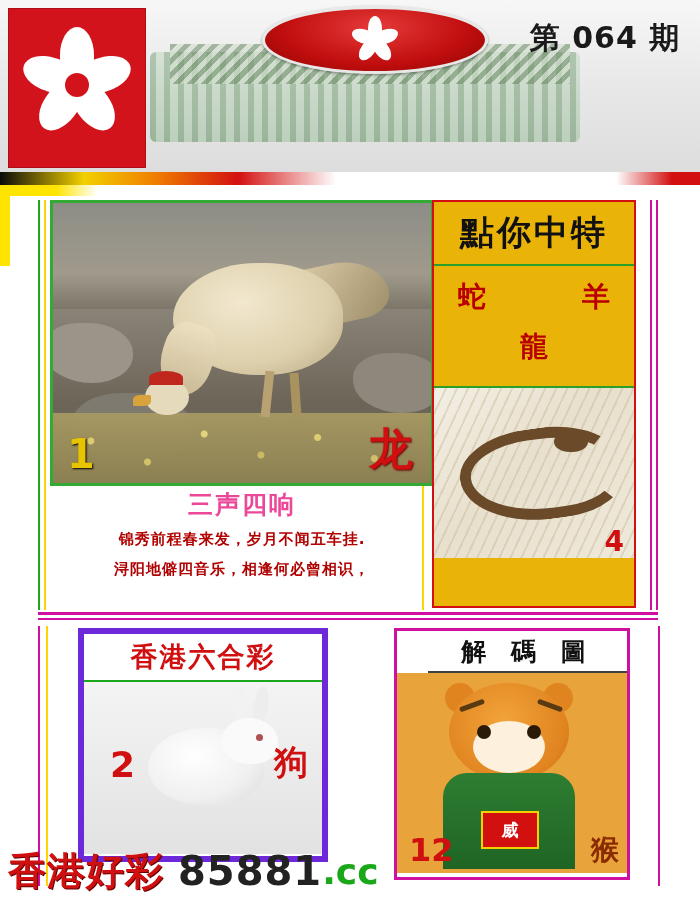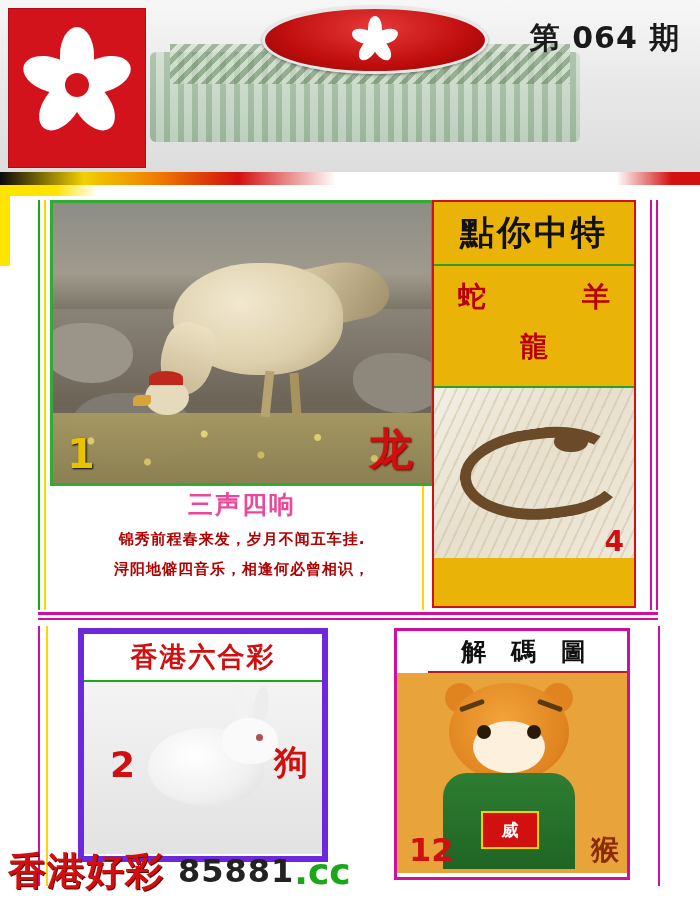--- a/index.html
+++ b/index.html
@@ -155,21 +155,21 @@
   .lot-num{position:absolute;left:26px;top:62px;font-size:36px;font-weight:bold;color:#d01010;}
   .lot-zodiac{position:absolute;right:14px;top:58px;font-size:34px;font-weight:bold;color:#d01010;}
 
   .wave{position:absolute;left:322px;top:624px;width:62px;height:250px;
     display:flex;flex-direction:column;align-items:center;justify-content:flex-start;
     font-size:40px;font-weight:bold;color:#1aa81a;line-height:50px;
     text-shadow:1px 1px 0 #004d00;}
 
   .decode-box{position:absolute;left:394px;top:628px;width:230px;height:246px;border:3px solid #cf0fa0;background:#fff;}
   .dec-title{height:40px;display:flex;align-items:center;justify-content:center;
-    font-size:25px;font-weight:bold;color:#111;letter-spacing:8px;border-bottom:2px solid #b91c1c;margin-left:31px;}
+    font-size:25px;font-weight:bold;color:#111;letter-spacing:8px;border-bottom:2px solid #404040;margin-left:31px;}
   .dec-img{position:relative;height:200px;background:#e8a33a;overflow:hidden;}
   .tiger-head{position:absolute;left:52px;top:10px;width:120px;height:98px;border-radius:50%;
     background:radial-gradient(circle at 45% 40%, #f2a43a 0%, #e08420 70%, #c56b16 100%);}
   .tiger-ear{position:absolute;left:48px;top:10px;width:30px;height:30px;border-radius:50%;background:#e08420;}
   .tiger-ear2{position:absolute;left:146px;top:10px;width:30px;height:30px;border-radius:50%;background:#e08420;}
   .tiger-face{position:absolute;left:76px;top:48px;width:72px;height:52px;border-radius:50%;background:#fdf0dc;}
   .tiger-eye{position:absolute;top:52px;width:14px;height:14px;border-radius:50%;background:#2a1a08;}
   .tiger-eye.l{left:80px;} .tiger-eye.r{left:130px;}
   .tiger-stripe{position:absolute;width:26px;height:5px;background:#5a3a12;border-radius:3px;}
   .tiger-body{position:absolute;left:46px;top:100px;width:132px;height:96px;border-radius:24px 24px 0 0;
@@ -177,21 +177,21 @@
   .tiger-belt{position:absolute;left:84px;top:138px;width:54px;height:34px;background:#d31010;border:2px solid #f5d000;
     display:flex;align-items:center;justify-content:center;color:#fff;font-size:17px;font-weight:bold;}
   .dec-num{position:absolute;left:12px;bottom:4px;font-size:32px;font-weight:bold;color:#d01010;}
   .dec-zodiac{position:absolute;right:8px;bottom:4px;font-size:28px;font-weight:bold;color:#8a2b00;}
 
   
   .footer{position:absolute;left:0;bottom:0;width:700px;height:58px;
     display:flex;align-items:center;}
   .foot-red{font-size:38px;font-weight:bold;color:#d01010;margin-left:8px;letter-spacing:1px;
     text-shadow:1px 1px 0 #600;}
-  .foot-dark{font-size:32px;font-weight:bold;color:#222;margin-left:14px;letter-spacing:1px;}
+  .foot-dark{font-size:40px;font-weight:bold;color:#222;margin-left:14px;letter-spacing:1px;}
   .foot-green{font-size:36px;font-weight:bold;color:#1aa81a;}
 
   .edge-right{position:absolute;right:0;top:196px;width:10px;height:704px;background:#fff;}
 </style>
 </head>
 <body>
 
 <div class="page">
 
   <div class="top-band">

